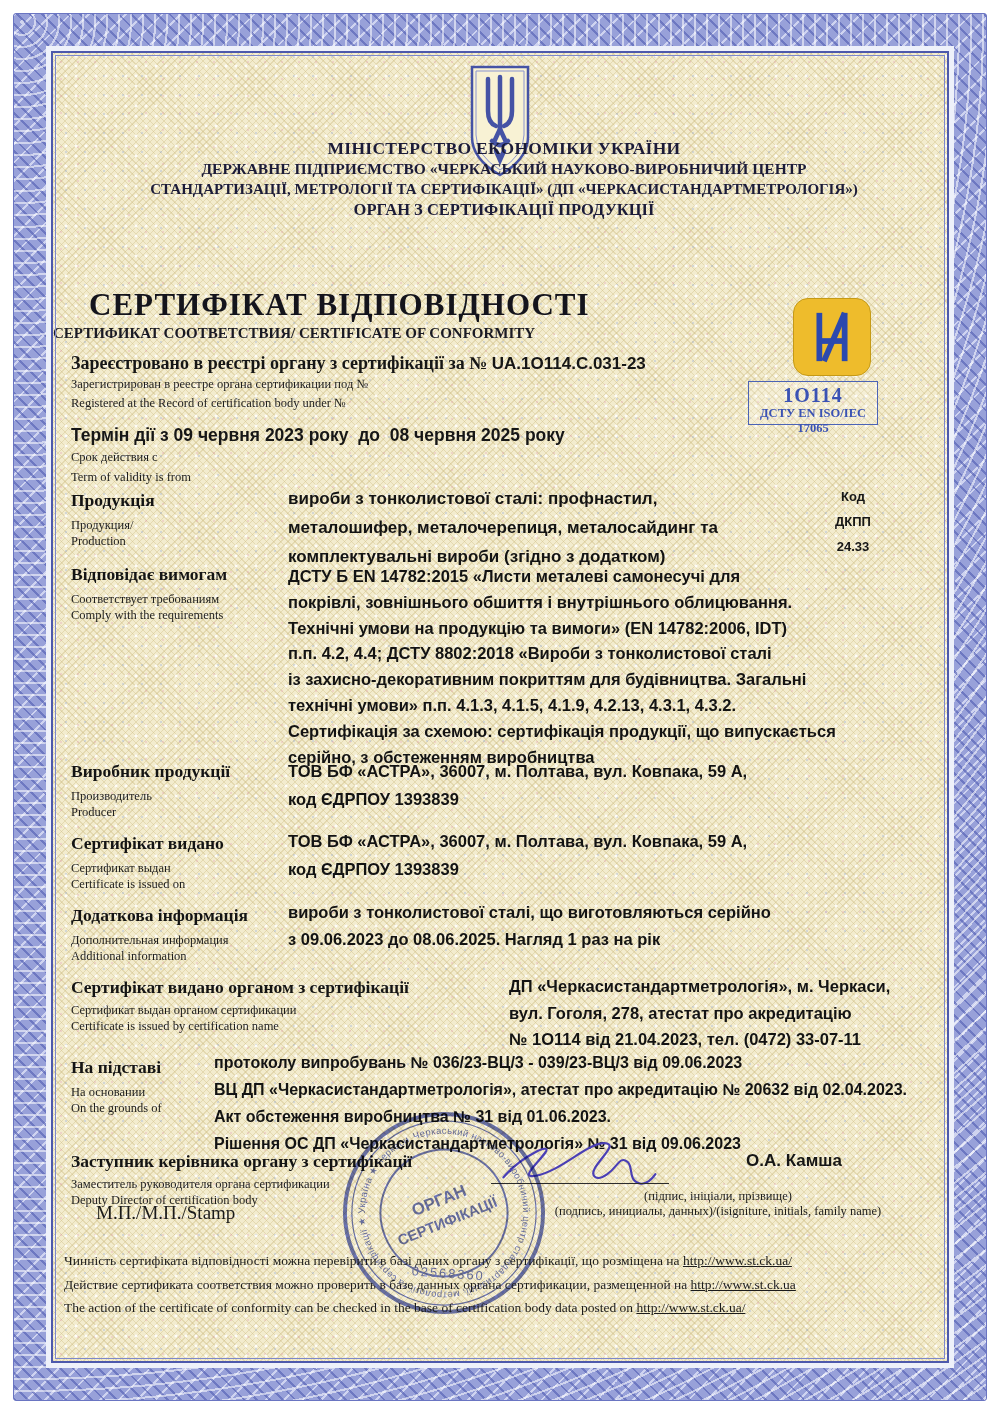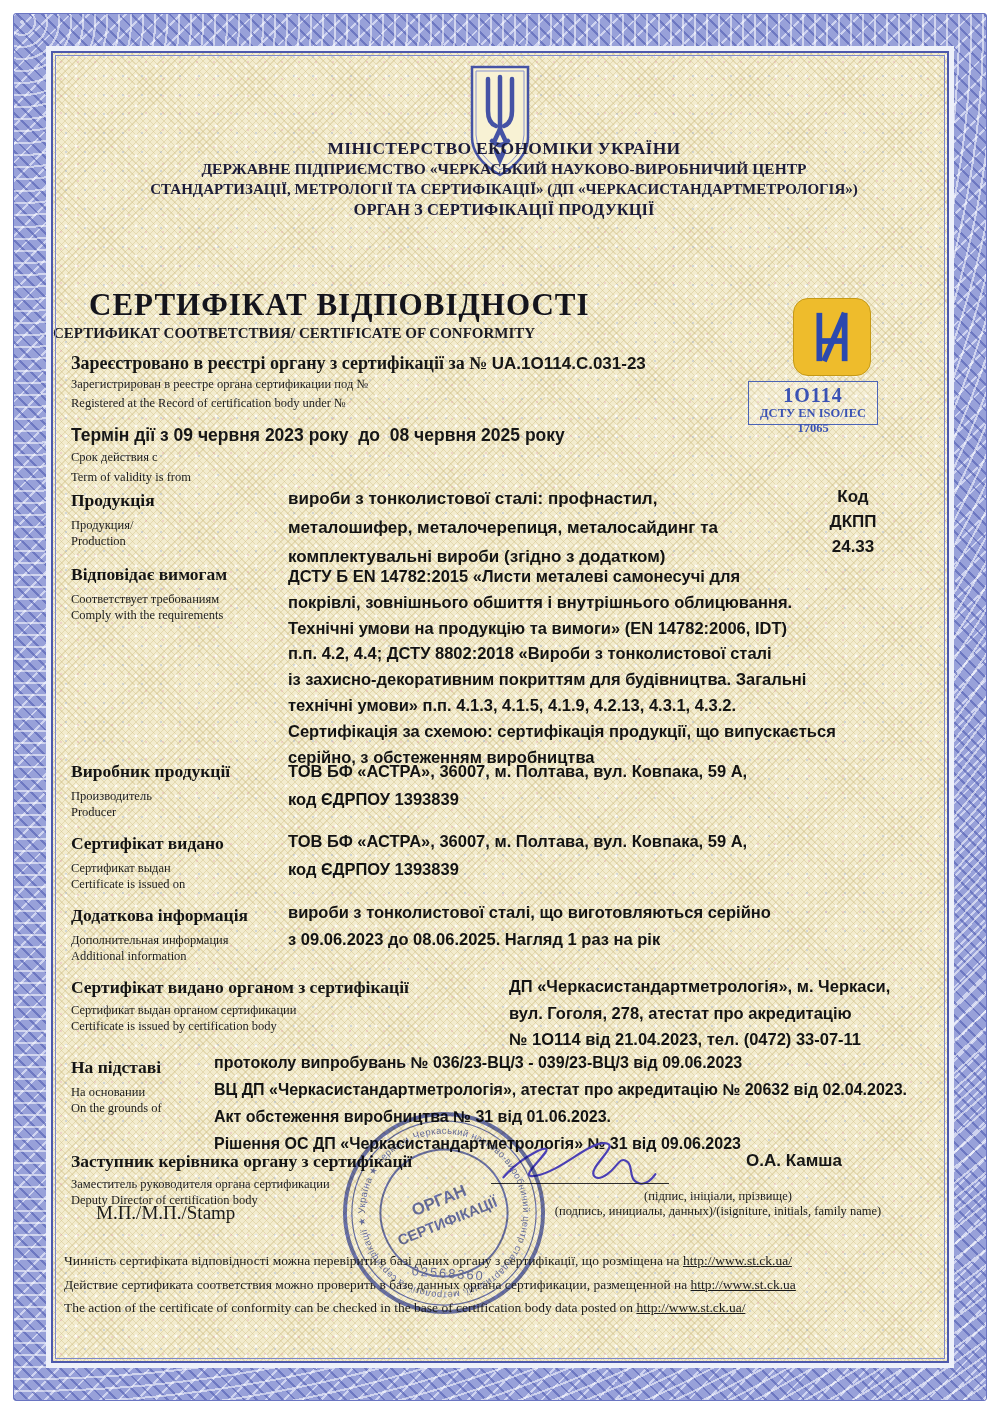--- a/index.html
+++ b/index.html
@@ -65,21 +65,21 @@
   .validity .line { font-family:"Liberation Sans", sans-serif; font-weight:bold; font-size:17.5px; white-space:pre; }
   .validity .lbl-sub { margin-top:4px; }
 
   .row { left:0; right:0; top:0; }
   .row .lbl { position:absolute; left:18px; width:220px; }
   .row .lbl .lbl-ua { margin-bottom:7px; }
   .row .value { position:absolute; left:235px; width:560px; }
 
   .r-prod  { top:431px; }  .r-prod .lbl { top:6px; }  .r-prod .value { line-height:29px; font-size:17px; }
   .code { position:absolute; left:748px; top:0; width:104px; text-align:center;
-          font-family:"Liberation Sans", sans-serif; font-weight:bold; font-size:17px; line-height:25px; white-space:pre-line; }
+          font-family:"Liberation Sans", sans-serif; font-weight:bold; font-size:13px; line-height:25px; white-space:pre-line; }
   .r-req   { top:511px; }  .r-req .value { line-height:25.8px; }
   .r-prodr { top:704px; }  .r-prodr .lbl { top:4px; } .r-prodr .value { line-height:28px; }
   .r-iss   { top:774px; }  .r-iss .lbl { top:6px; }   .r-iss .value { line-height:28px; }
   .r-add   { top:846px; }  .r-add .lbl { top:6px; }   .r-add .value { line-height:27px; }
 
   .r-issby { top:920px; }
   .r-issby .lbl2 { position:absolute; left:18px; width:430px; top:4px; }
   .r-issby .value { left:456px; width:420px; line-height:26.5px; font-size:16.5px; }
 
   .r-gr { top:996px; }
@@ -218,21 +218,21 @@
         <div class="lbl-sub">Additional information</div>
       </div>
       <div class="val value abs">вироби з тонколистової сталі, що виготовляються серійно
 з 09.06.2023 до 08.06.2025. Нагляд 1 раз на рік</div>
     </div>
 
     <div class="abs row r-issby">
       <div class="lbl2">
         <div class="lbl-ua" style="margin-bottom:5px">Сертифікат видано органом з сертифікації</div>
         <div class="lbl-sub">Сертификат выдан органом сертификации</div>
-        <div class="lbl-sub">Certificate is issued by certification body</div>
+        <div class="lbl-sub">Certificate is issued by certification name</div>
       </div>
       <div class="val value abs">ДП «Черкасистандартметрологія», м. Черкаси,
 вул. Гоголя, 278, атестат про акредитацію
 № 1О114 від 21.04.2023, тел. (0472) 33-07-11</div>
     </div>
 
     <div class="abs row r-gr">
       <div class="lbl abs">
         <div class="lbl-ua">На підставі</div>
         <div class="lbl-sub">На основании</div>

